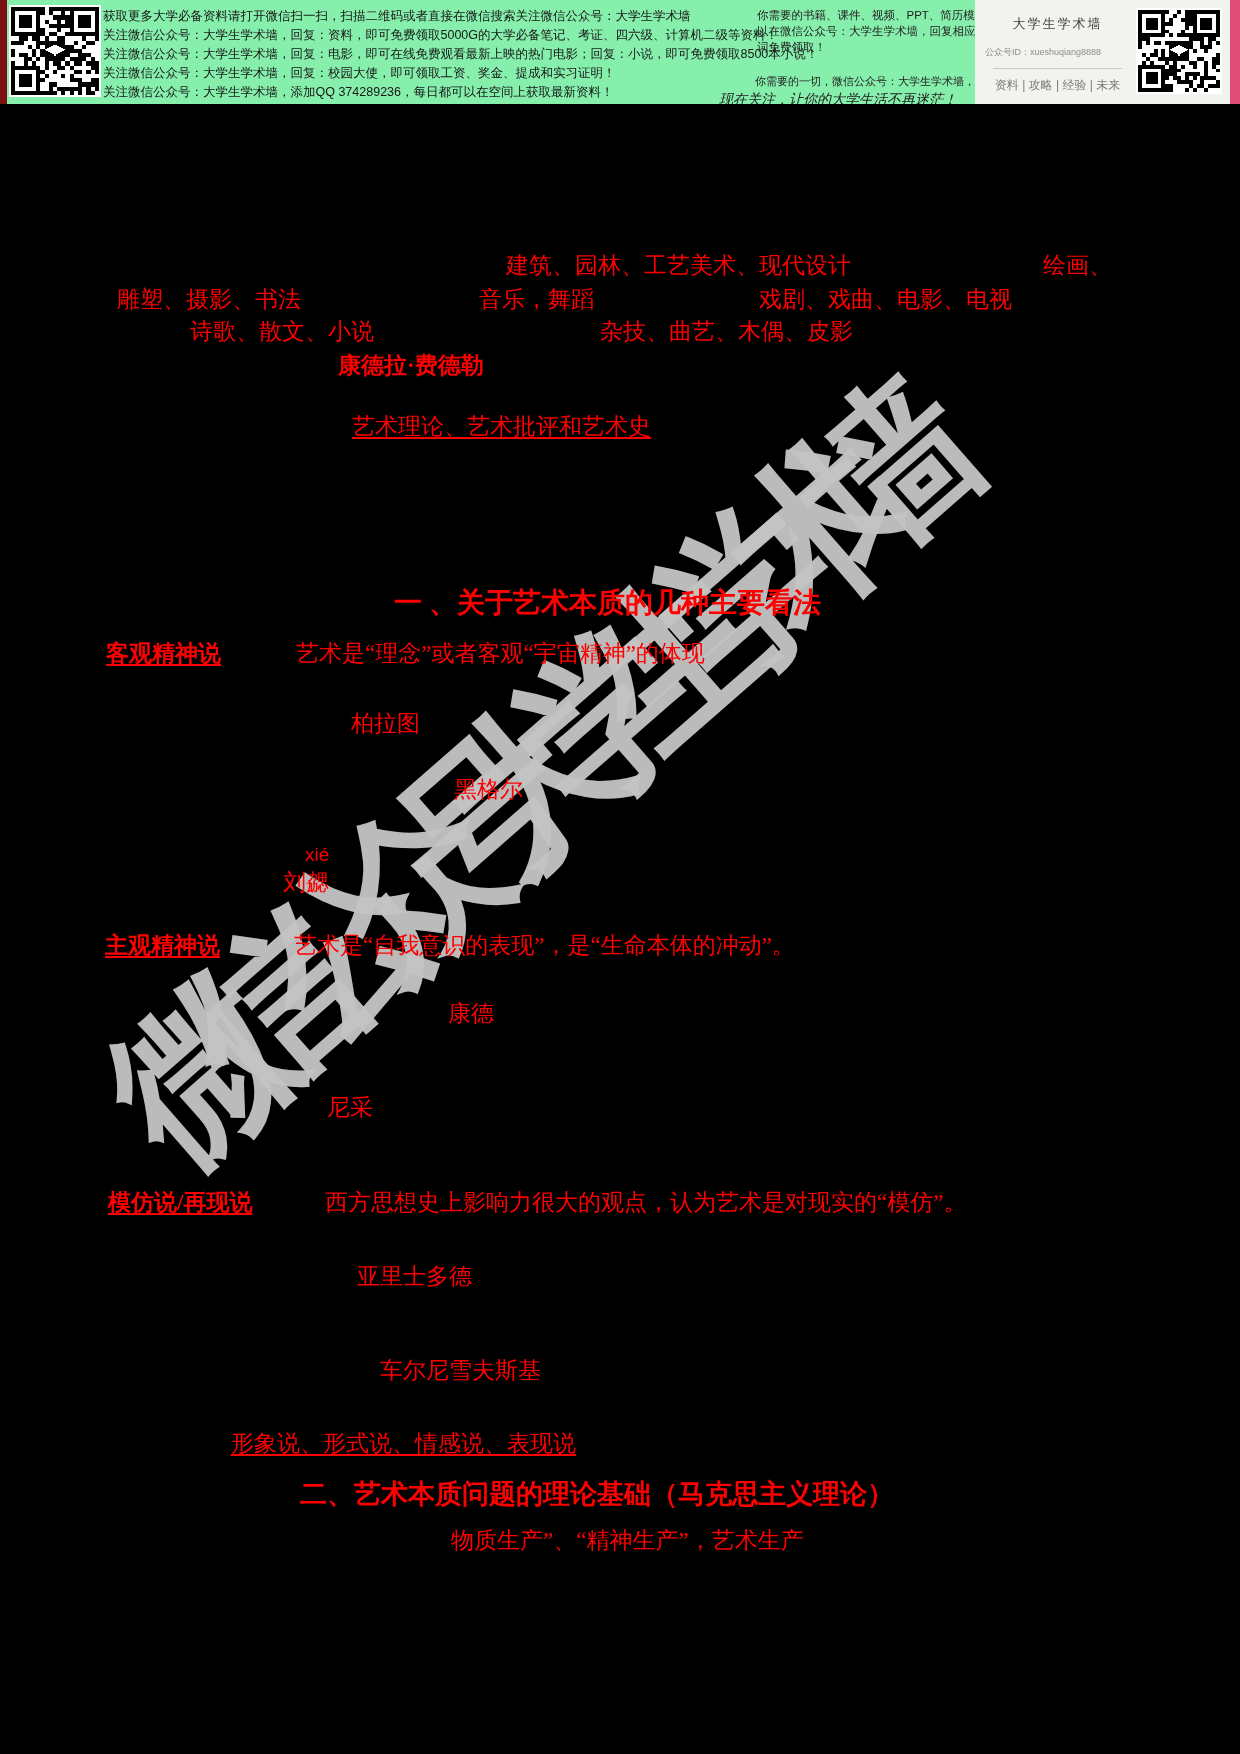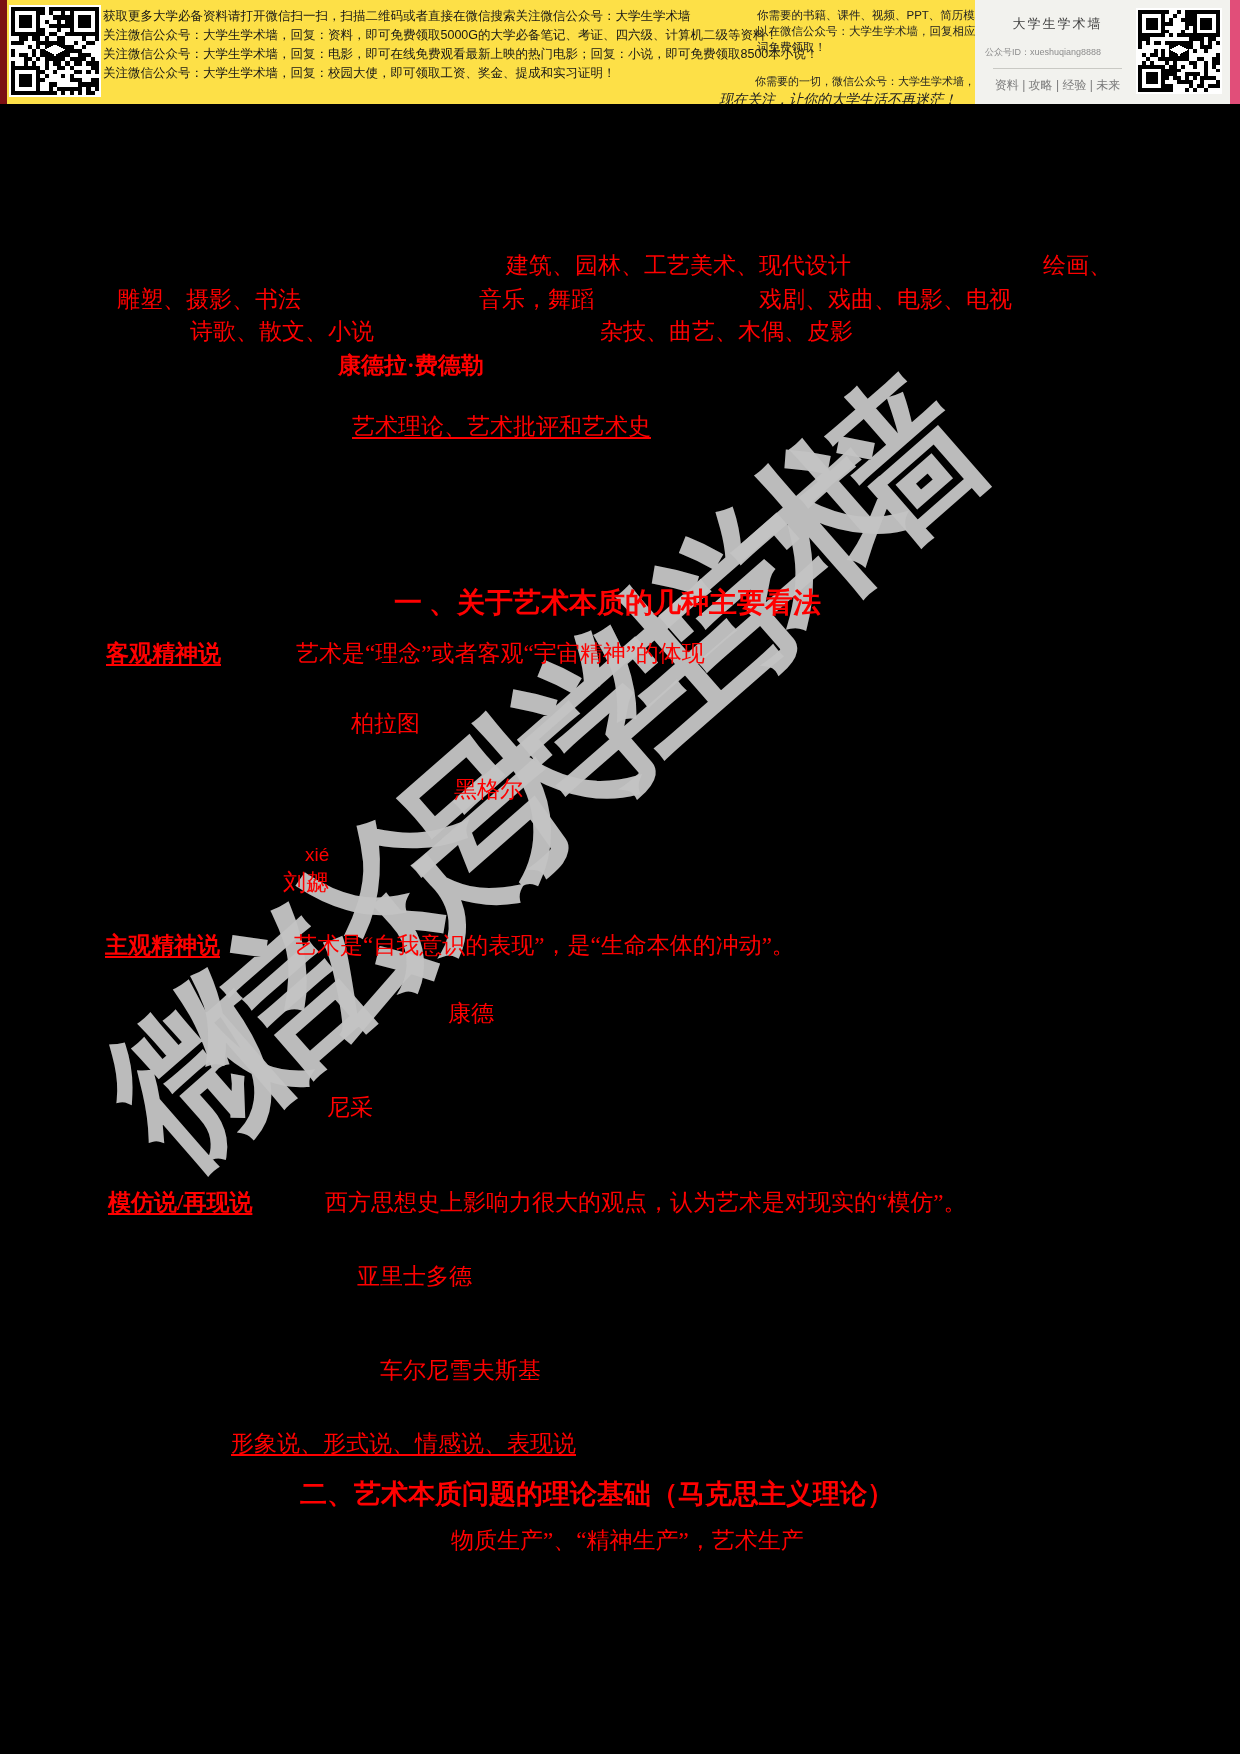--- a/index.html
+++ b/index.html
@@ -1,20 +1,20 @@
 <!DOCTYPE html>
 <html><head>
 <meta charset="utf-8">
 <style>
   html,body{margin:0;padding:0;background:#222;}
   .page{position:relative;width:1240px;height:1754px;background:#000;overflow:hidden;
         font-family:"Liberation Sans",sans-serif;}
 
   
-  .banner{position:absolute;left:0;top:0;width:1240px;height:104px;background:#fde047;
+  .banner{position:absolute;left:0;top:0;width:1240px;height:104px;background:#86efac;
           overflow:hidden;z-index:10;}
   .edge-strip{position:absolute;top:0;height:104px;}
   .edge-strip.left{left:0;width:7px;background:#7c1113;}
   .edge-strip.right{right:0;width:10px;background:#e14e79;}
   .qr{position:absolute;background:#fff;padding:2px;box-sizing:border-box;}
   .qr-left{left:9px;top:5px;width:92px;height:92px;}
   .qr-right{left:1136px;top:8px;width:86px;height:86px;}
   .promo{position:absolute;left:103px;top:7px;width:690px;}
   .promo-line{font-size:12.5px;line-height:19px;color:#161616;white-space:nowrap;}
   .side-note{position:absolute;color:#222;font-size:11.5px;line-height:16px;}
@@ -222,20 +222,21 @@
           <rect x="8" y="8" width="5" height="5" fill="#000"></rect>
           <polygon points="10.5,9 13,10.2 10.5,11.4 8,10.2" fill="#fff"></polygon>
           <rect x="10.2" y="10.2" width="0.6" height="1.6" fill="#fff"></rect>
         </svg></div>
 
     <div class="promo">
       <div class="promo-line">获取更多大学必备资料请打开微信扫一扫，扫描二维码或者直接在微信搜索关注微信公众号：大学生学术墙</div>
       <div class="promo-line">关注微信公众号：大学生学术墙，回复：资料，即可免费领取5000G的大学必备笔记、考证、四六级、计算机二级等资料！</div>
       <div class="promo-line">关注微信公众号：大学生学术墙，回复：电影，即可在线免费观看最新上映的热门电影；回复：小说，即可免费领取8500本小说！</div>
       <div class="promo-line">关注微信公众号：大学生学术墙，回复：校园大使，即可领取工资、奖金、提成和实习证明！</div>
+      <div class="promo-line">关注微信公众号：大学生学术墙，添加QQ 374289236，每日都可以在空间上获取最新资料！</div>
     </div>
 
     <div class="side-note top">你需要的书籍、课件、视频、PPT、简历模板都可以在微信公众号：大学生学术墙，回复相应的关键词免费领取！</div>
     <div class="side-note b1">你需要的一切，微信公众号：大学生学术墙，都有！</div>
     <div class="side-note b2">现在关注，让你的大学生活不再迷茫！</div>
 
     <div class="right-panel">
       <div class="card">
         <div class="card-title">大学生学术墙</div>
         <div class="card-id">公众号ID：xueshuqiang8888</div>

